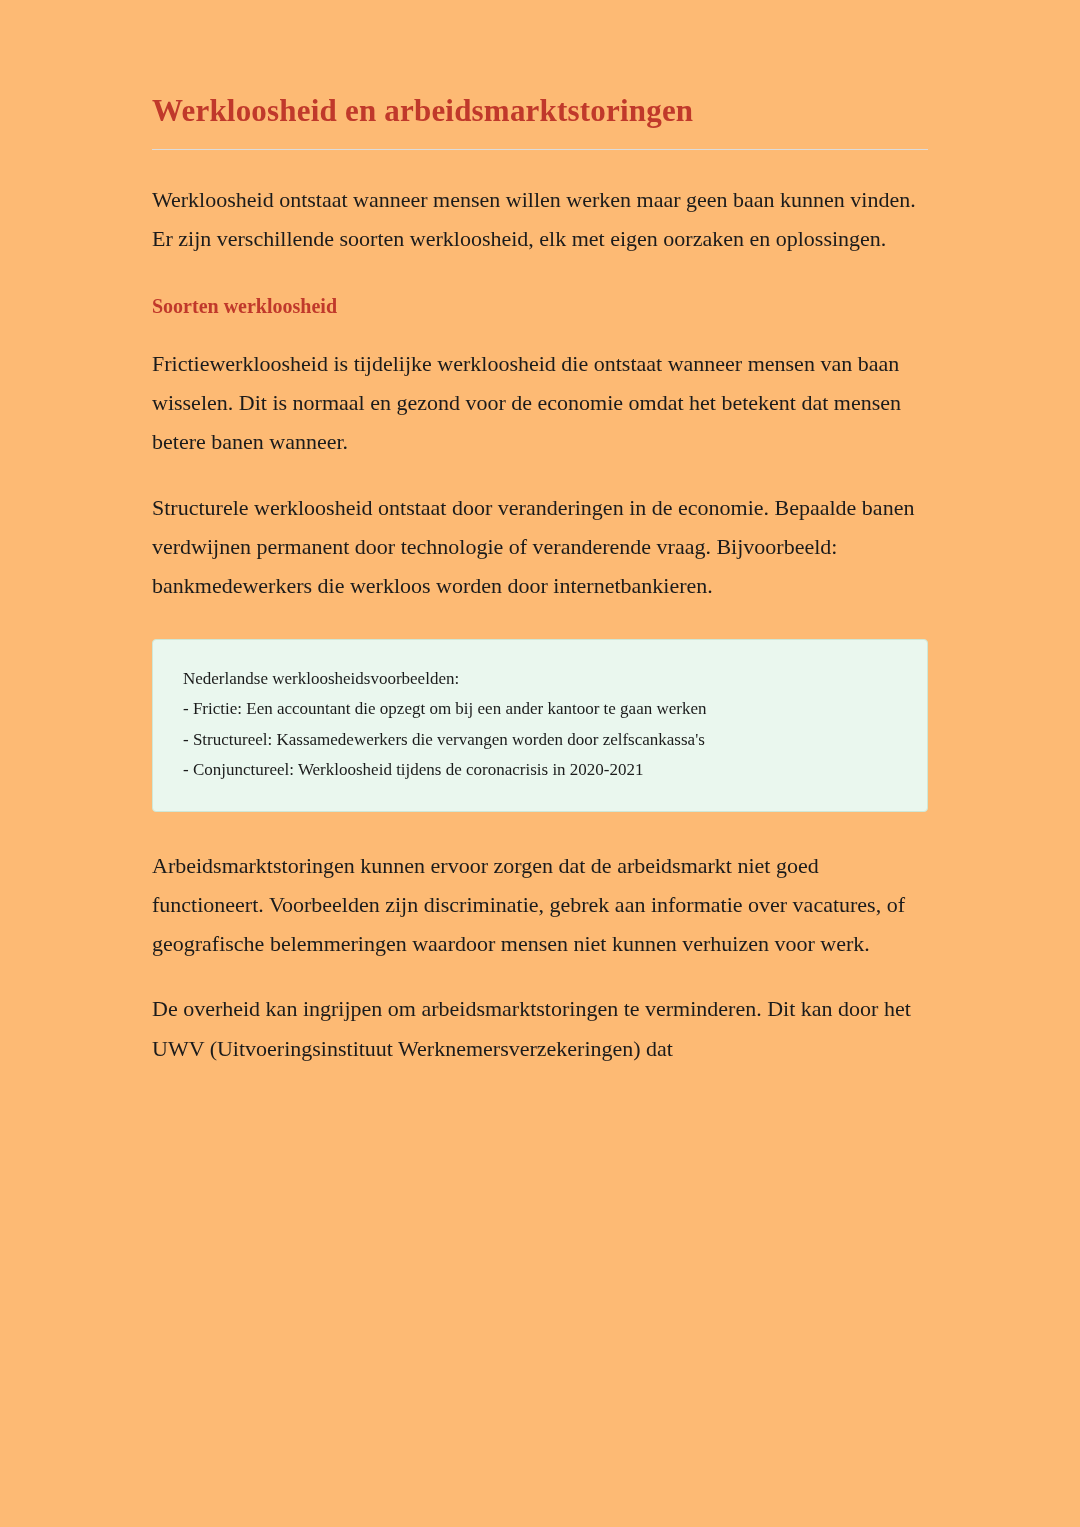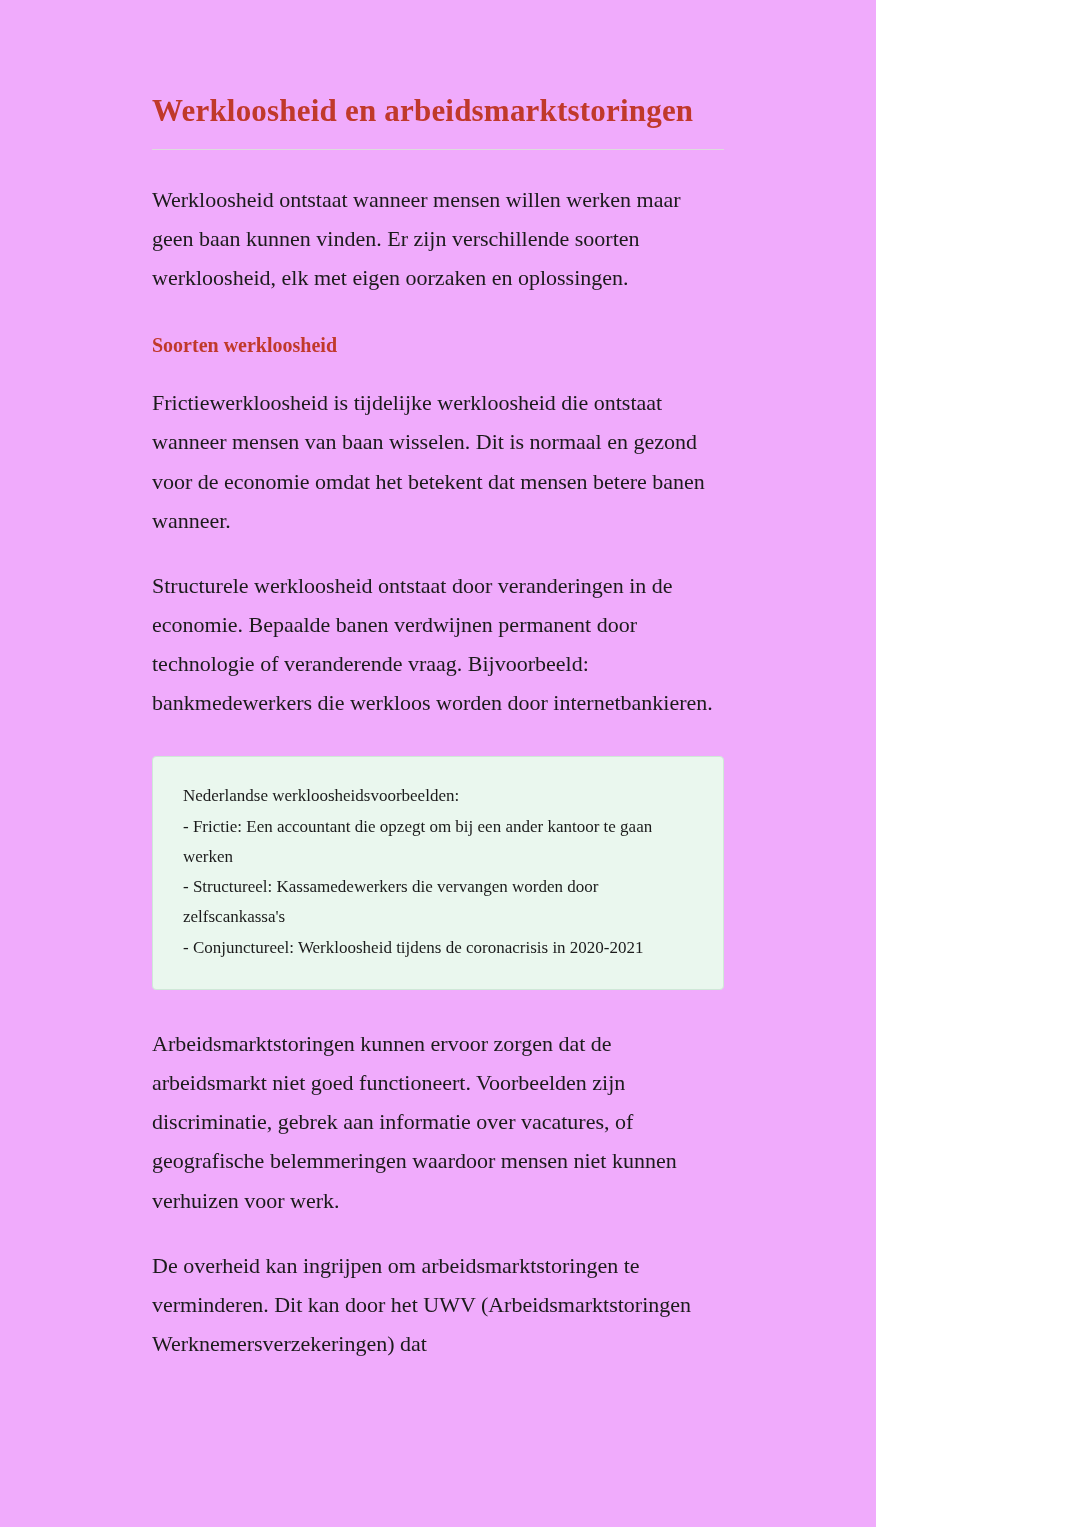--- a/index.html
+++ b/index.html
@@ -7,25 +7,25 @@
     padding: 0;
     background: #ffffff;
   }
   body {
     width: 1080px;
     min-height: 1527px;
     font-family: "Liberation Serif", serif;
     color: #1b1b1b;
   }
   .page {
-    width: 876px;
+    width: 1080px;
     min-height: 1527px;
     box-sizing: border-box;
     padding: 92px 152px 40px 152px;
-    background: #f0abfc;
+    background: #fdba74;
   }
   .doc-title {
     font-family: "Liberation Serif", serif;
     font-size: 31px;
     font-weight: 700;
     color: #c0392b;
     letter-spacing: 0.2px;
     margin: 0 0 18px 0;
     line-height: 1.25;
   }
@@ -80,16 +80,16 @@
   <p class="para">Structurele werkloosheid ontstaat door veranderingen in de economie. Bepaalde banen verdwijnen permanent door technologie of veranderende vraag. Bijvoorbeeld: bankmedewerkers die werkloos worden door internetbankieren.</p>
 
   <div class="callout">
     <div class="callout-line">Nederlandse werkloosheidsvoorbeelden:</div>
     <div class="callout-line">- Frictie: Een accountant die opzegt om bij een ander kantoor te gaan werken</div>
     <div class="callout-line">- Structureel: Kassamedewerkers die vervangen worden door zelfscankassa's</div>
     <div class="callout-line">- Conjunctureel: Werkloosheid tijdens de coronacrisis in 2020-2021</div>
   </div>
 
   <p class="para">Arbeidsmarktstoringen kunnen ervoor zorgen dat de arbeidsmarkt niet goed functioneert. Voorbeelden zijn discriminatie, gebrek aan informatie over vacatures, of geografische belemmeringen waardoor mensen niet kunnen verhuizen voor werk.</p>
-  <p class="para">De overheid kan ingrijpen om arbeidsmarktstoringen te verminderen. Dit kan door het UWV (Arbeidsmarktstoringen Werknemersverzekeringen) dat</p>
+  <p class="para">De overheid kan ingrijpen om arbeidsmarktstoringen te verminderen. Dit kan door het UWV (Uitvoeringsinstituut Werknemersverzekeringen) dat</p>
 
   <div class="spacer-bottom"></div>
 </div>
 
 </body></html>

